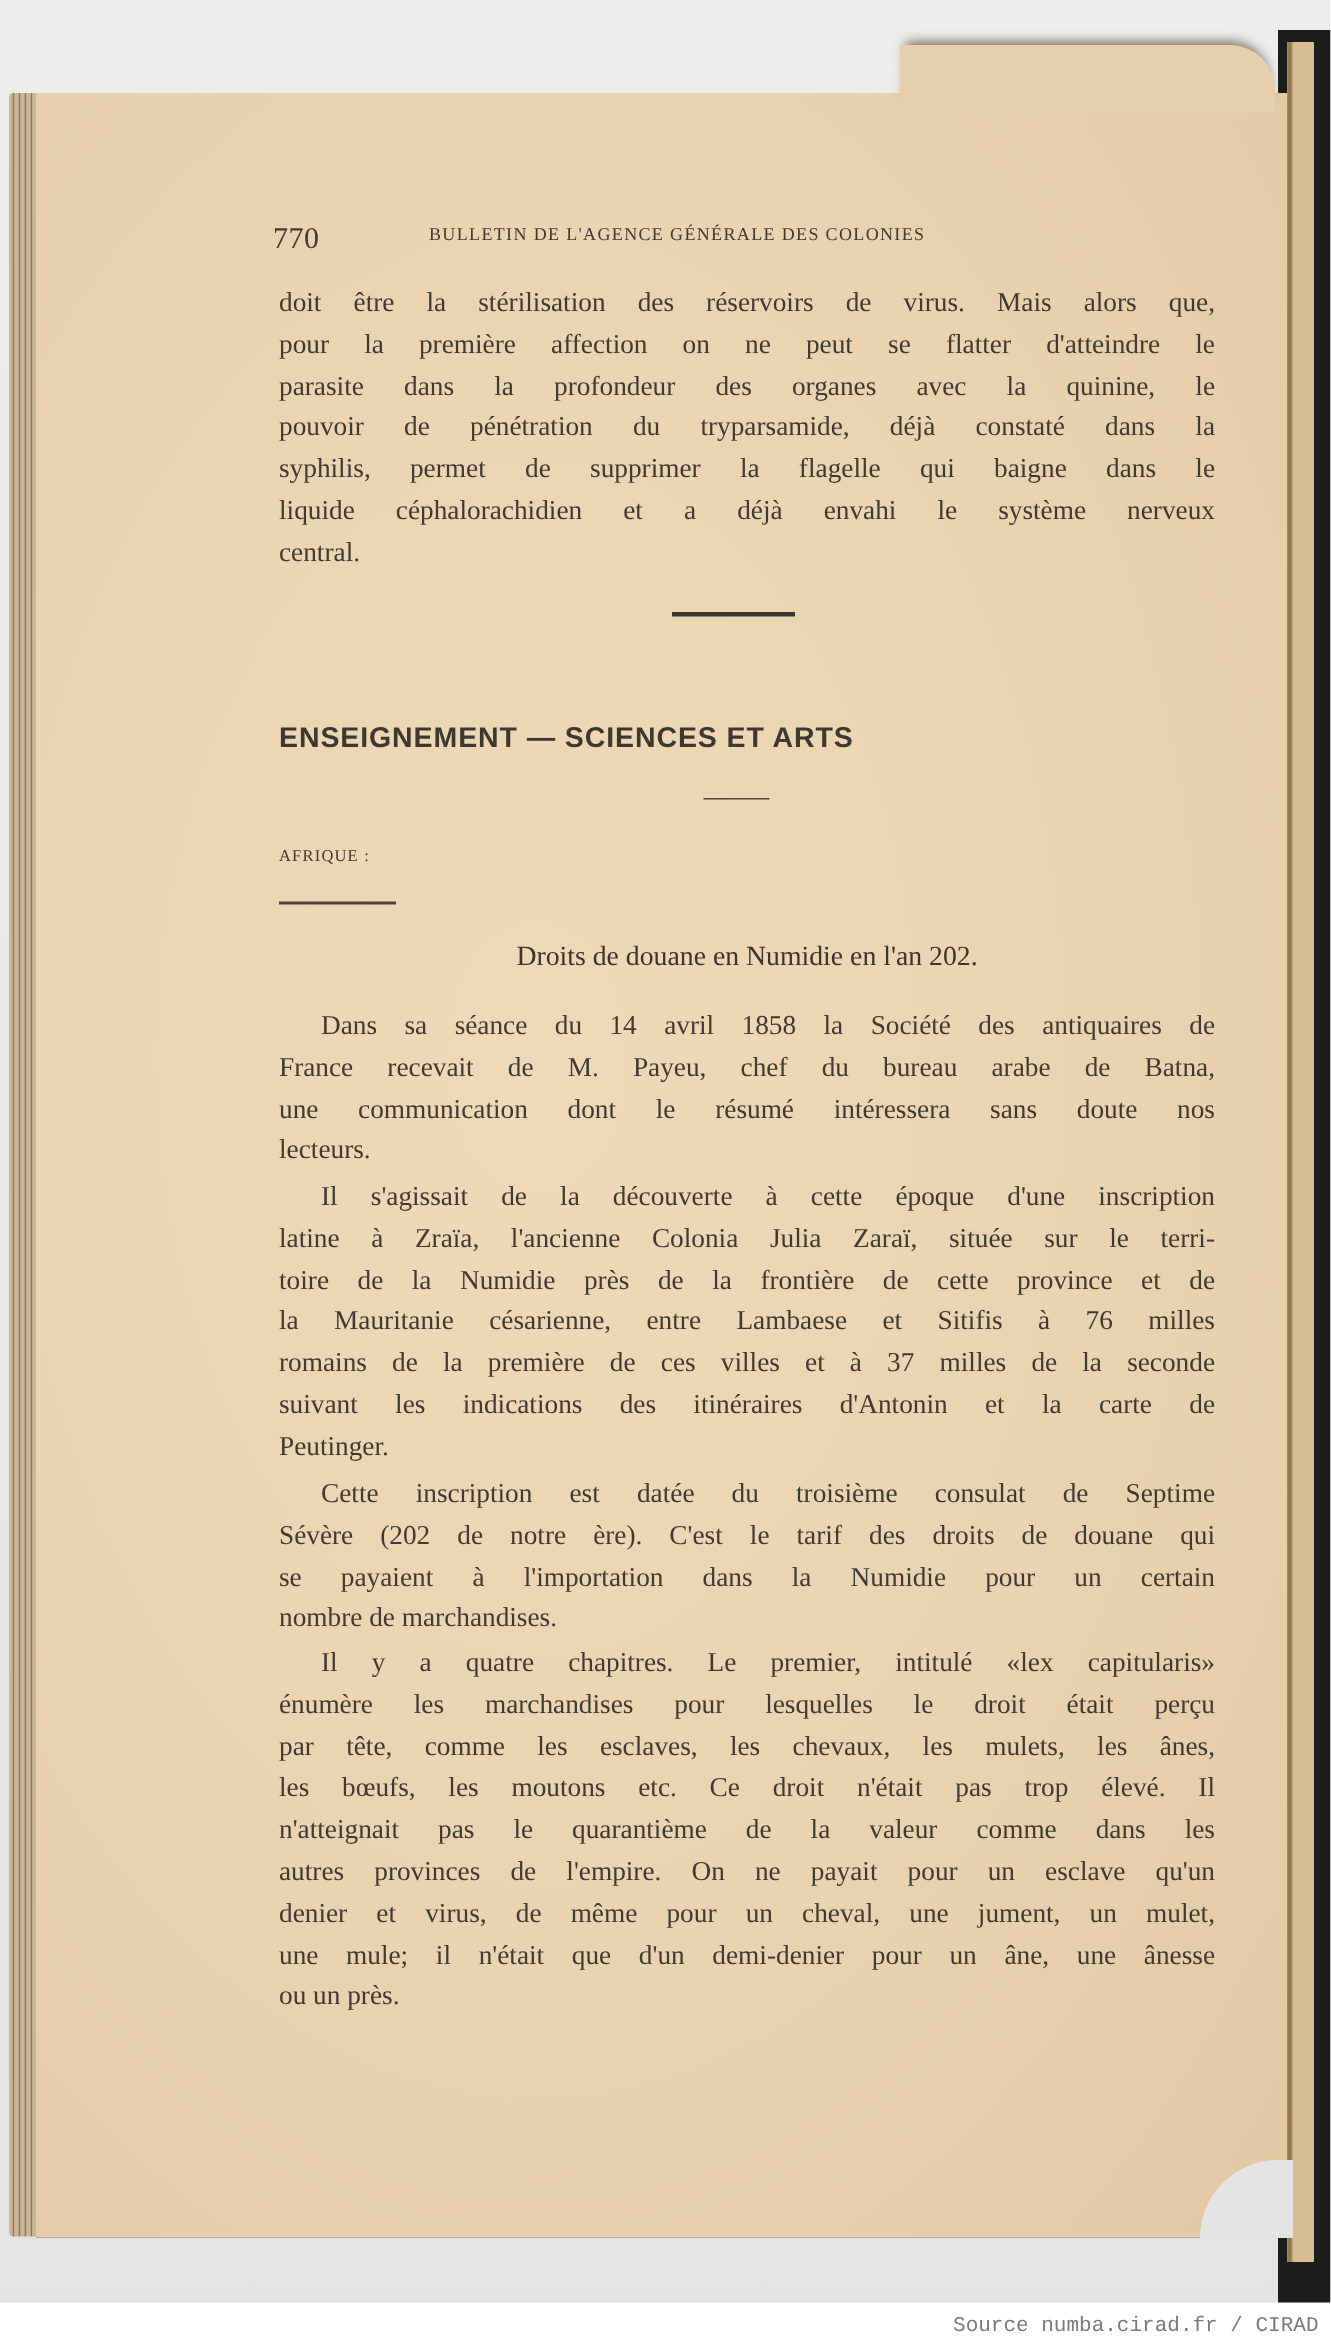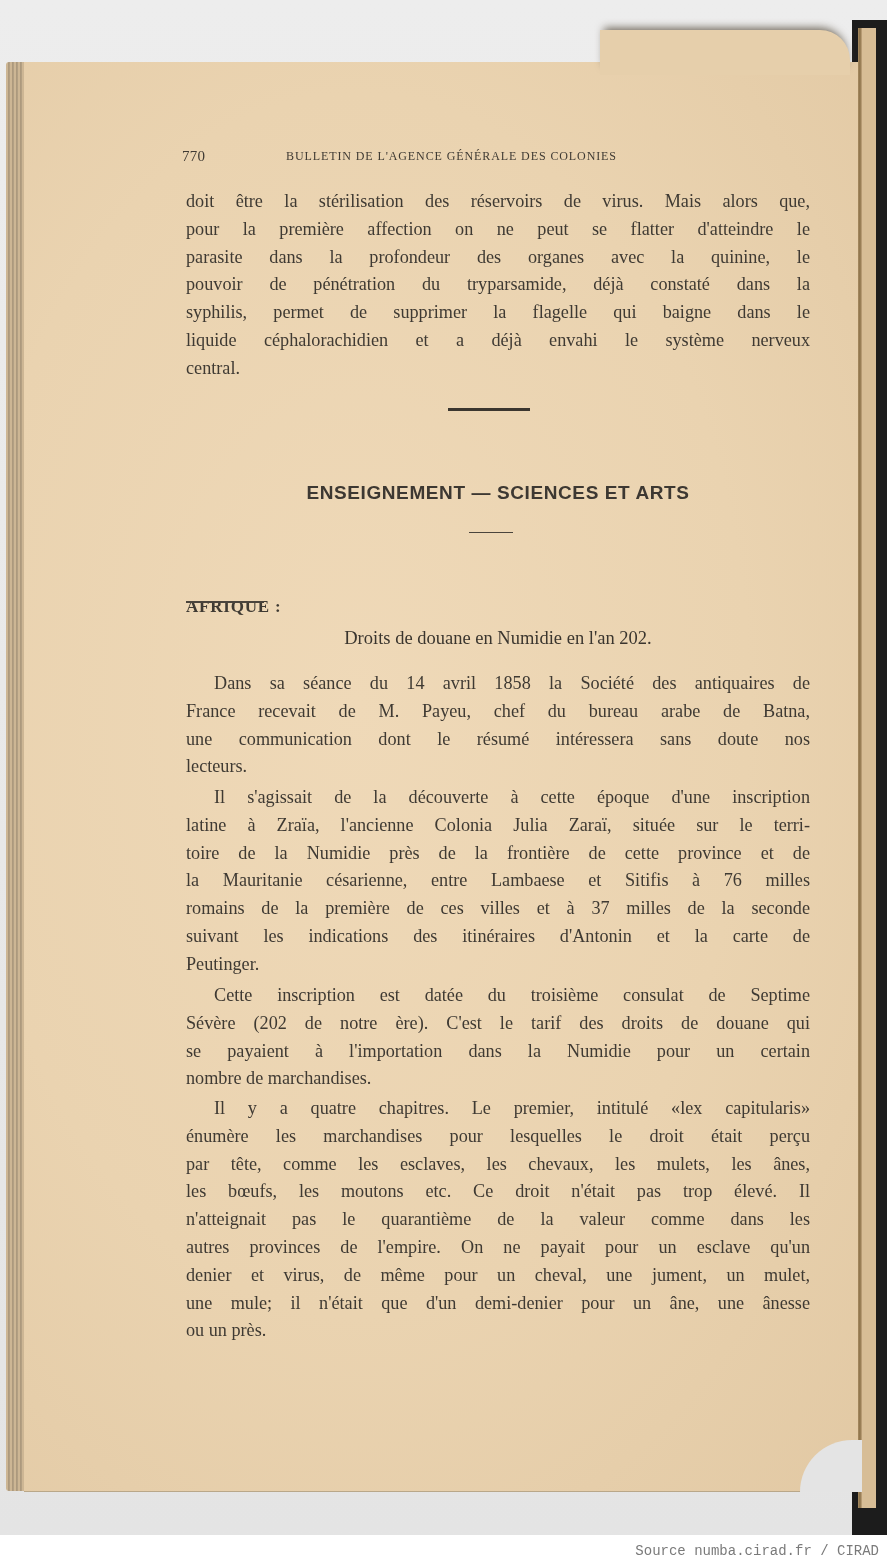--- a/index.html
+++ b/index.html
@@ -47,45 +47,45 @@
   }
 
   .content {
     position: absolute; left: 186px; top: 140px; width: 630px;
     color: #3f3a33;
   }
   .running-head {
     position: absolute; left: 0; top: 8px; width: 620px; height: 20px;
     font-size: 14px; letter-spacing: 0.3px;
   }
-  .running-head .pno { position: absolute; left: -4px; top: 0; font-size: 15px; }
+  .running-head .pno { position: absolute; left: -4px; top: 0; font-size: 20px; }
   .running-head .title {
     position: absolute; left: 100px; top: 1px; font-variant: small-caps; font-size: 12px; letter-spacing: 0.9px;
   }
   .para {
     position: absolute; left: 0; width: 624px;
     font-size: 18.2px; line-height: 27.8px; text-align: justify;
   }
   .para .line { display: block; white-space: nowrap; text-align-last: justify; }
   .para .line.last { text-align-last: left; }
   .indent { text-indent: 28px; }
 
   .rule-big {
     position: absolute; left: 262px; top: 268px; width: 82px; height: 3px; background: #3b362f;
   }
   .section-title {
-    position: absolute; left: 0; top: 342px; width: 624px; text-align: center;
+    position: absolute; left: 0; top: 342px; width: 624px; 
     font-family: "Liberation Sans", "DejaVu Sans", sans-serif; font-weight: bold;
     font-size: 19px; letter-spacing: 0.6px; color: #3d3832;
   }
   .rule-small {
     position: absolute; left: 283px; top: 392px; width: 44px; height: 1px; background: #4a443c;
   }
   .subsection {
-    position: absolute; left: 0; top: 457px; font-size: 17px; letter-spacing: 0.8px; font-weight: bold;
+    position: absolute; left: 0; top: 425px; font-size: 11px; letter-spacing: 0.8px;
   }
   .subsection-rule {
     position: absolute; left: 0; top: 461px; width: 78px; height: 2px; background: #4a443c;
   }
   .article-title {
     position: absolute; left: 0; top: 488px; width: 624px; text-align: center;
     font-weight: normal; font-size: 18.5px; color: #3a352e;
   }
   .credit {
     position: absolute; right: 8px; top: 1543px;

